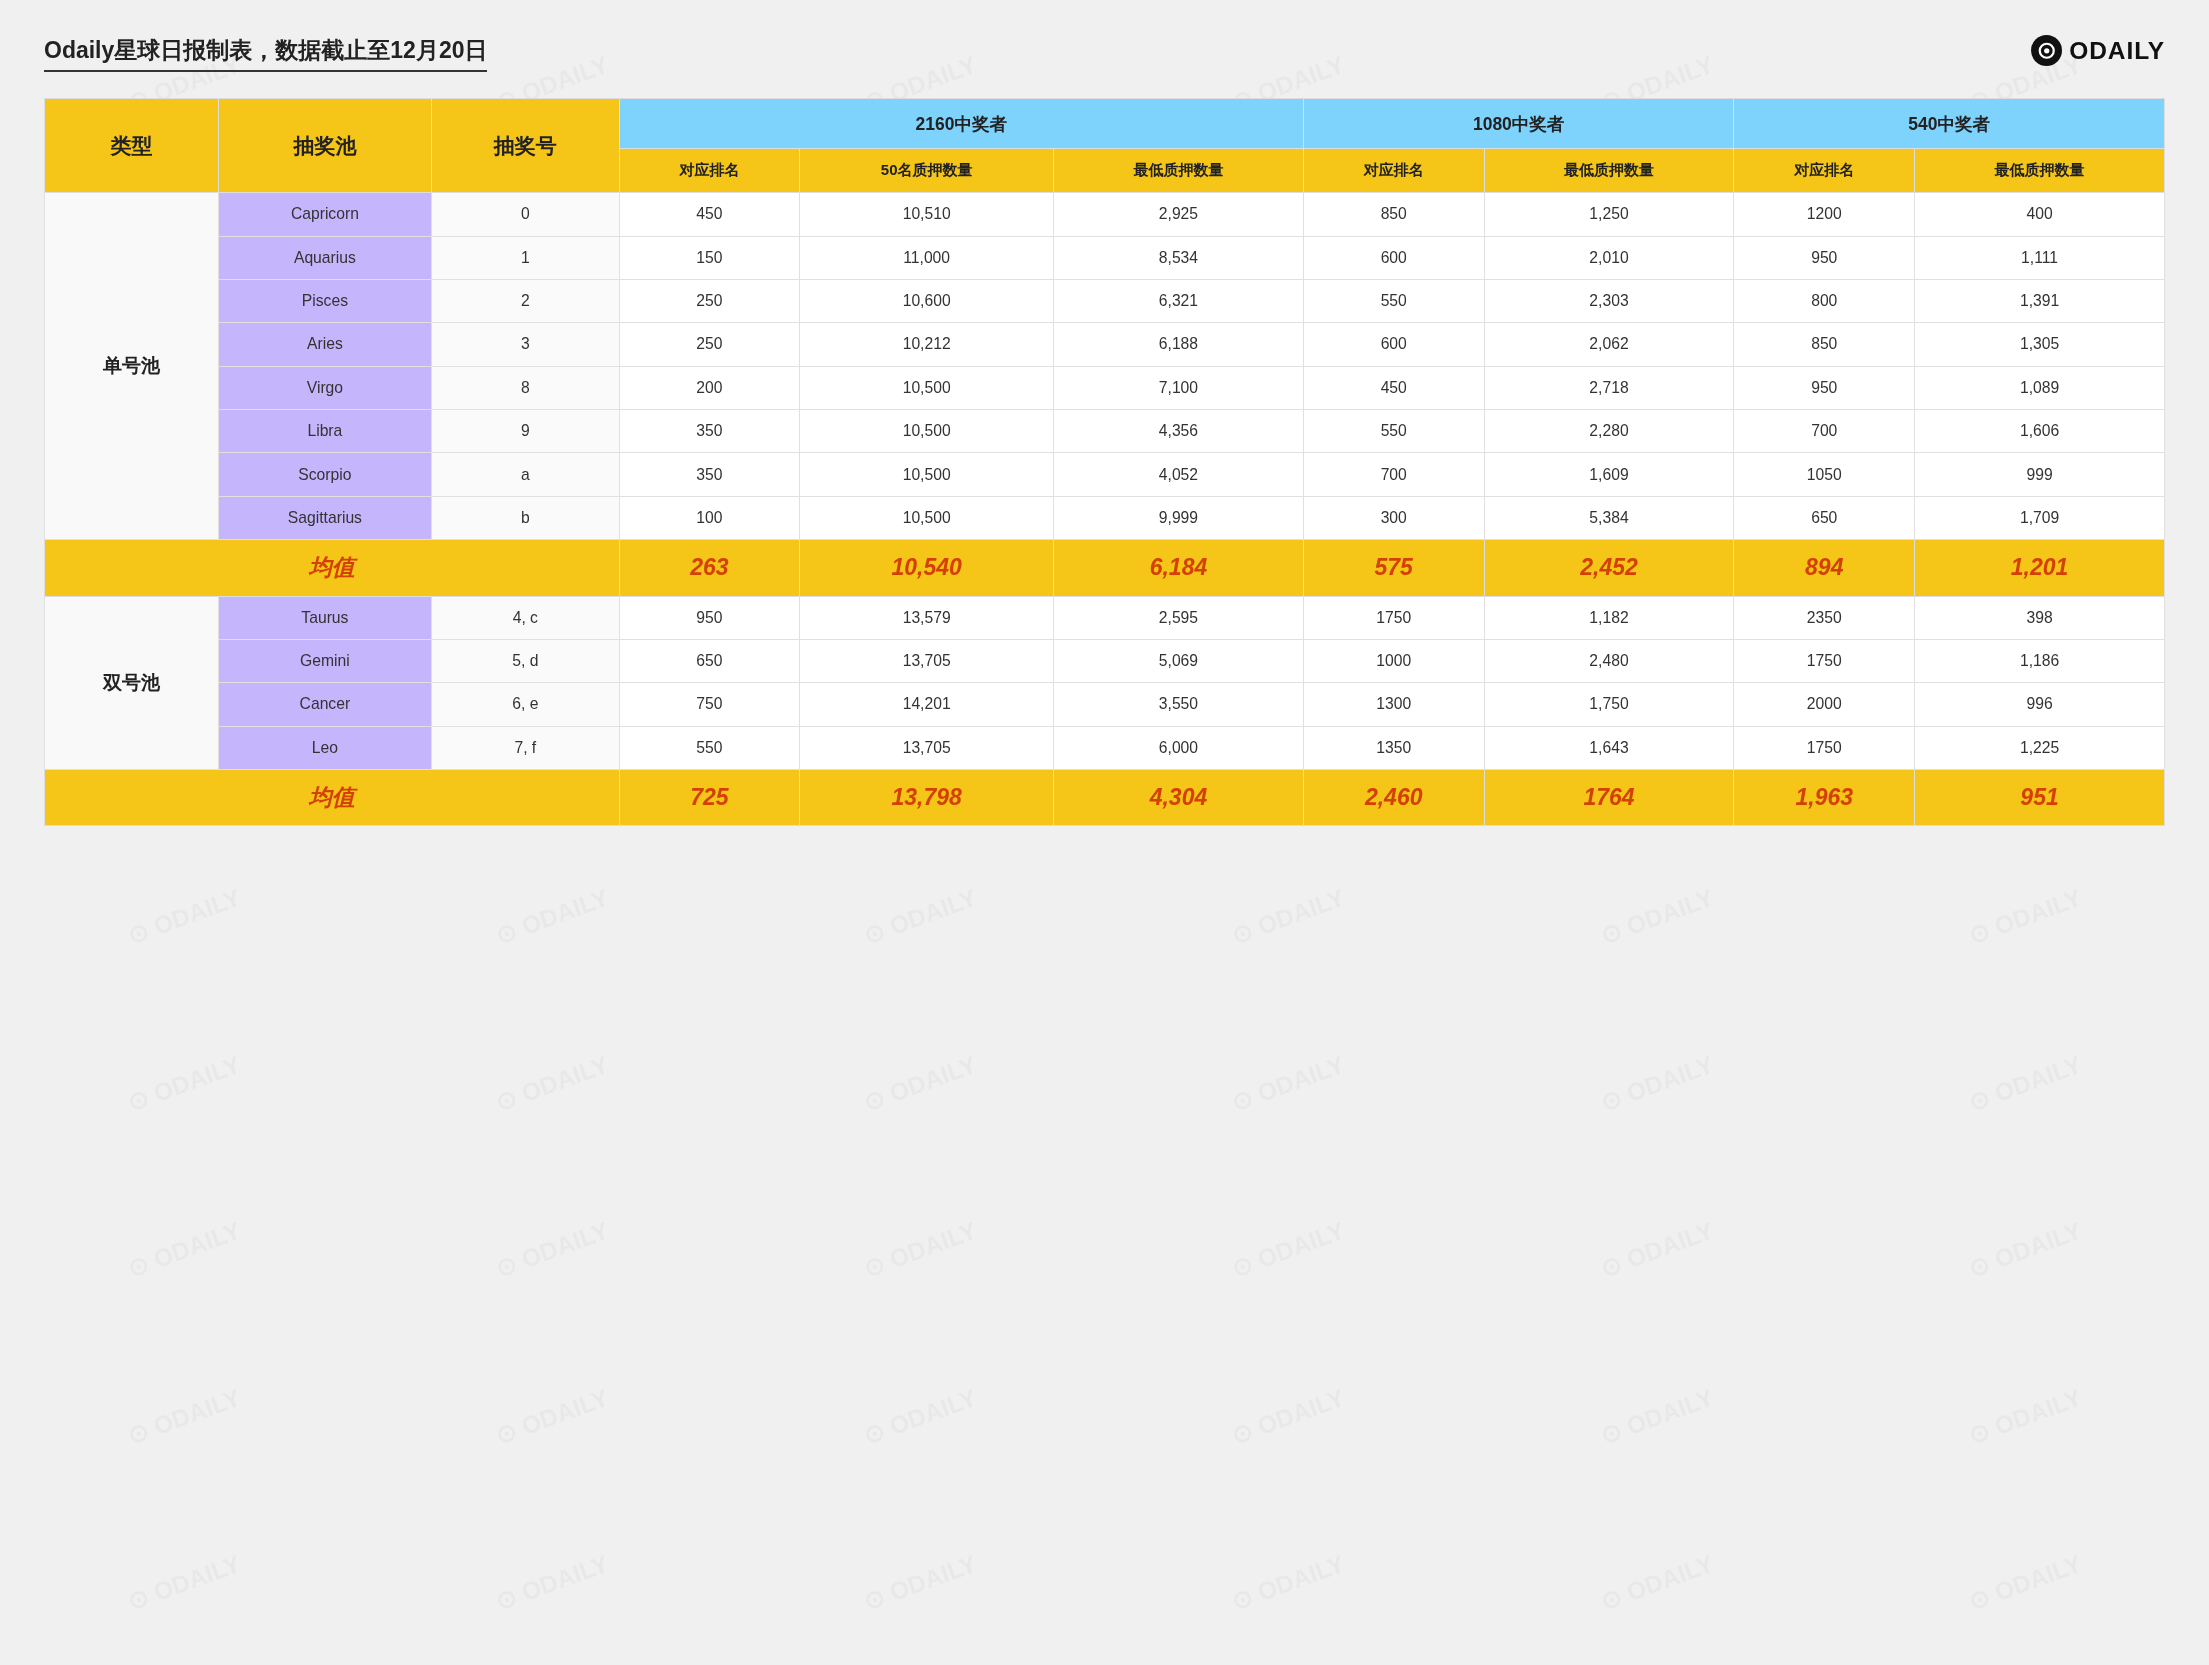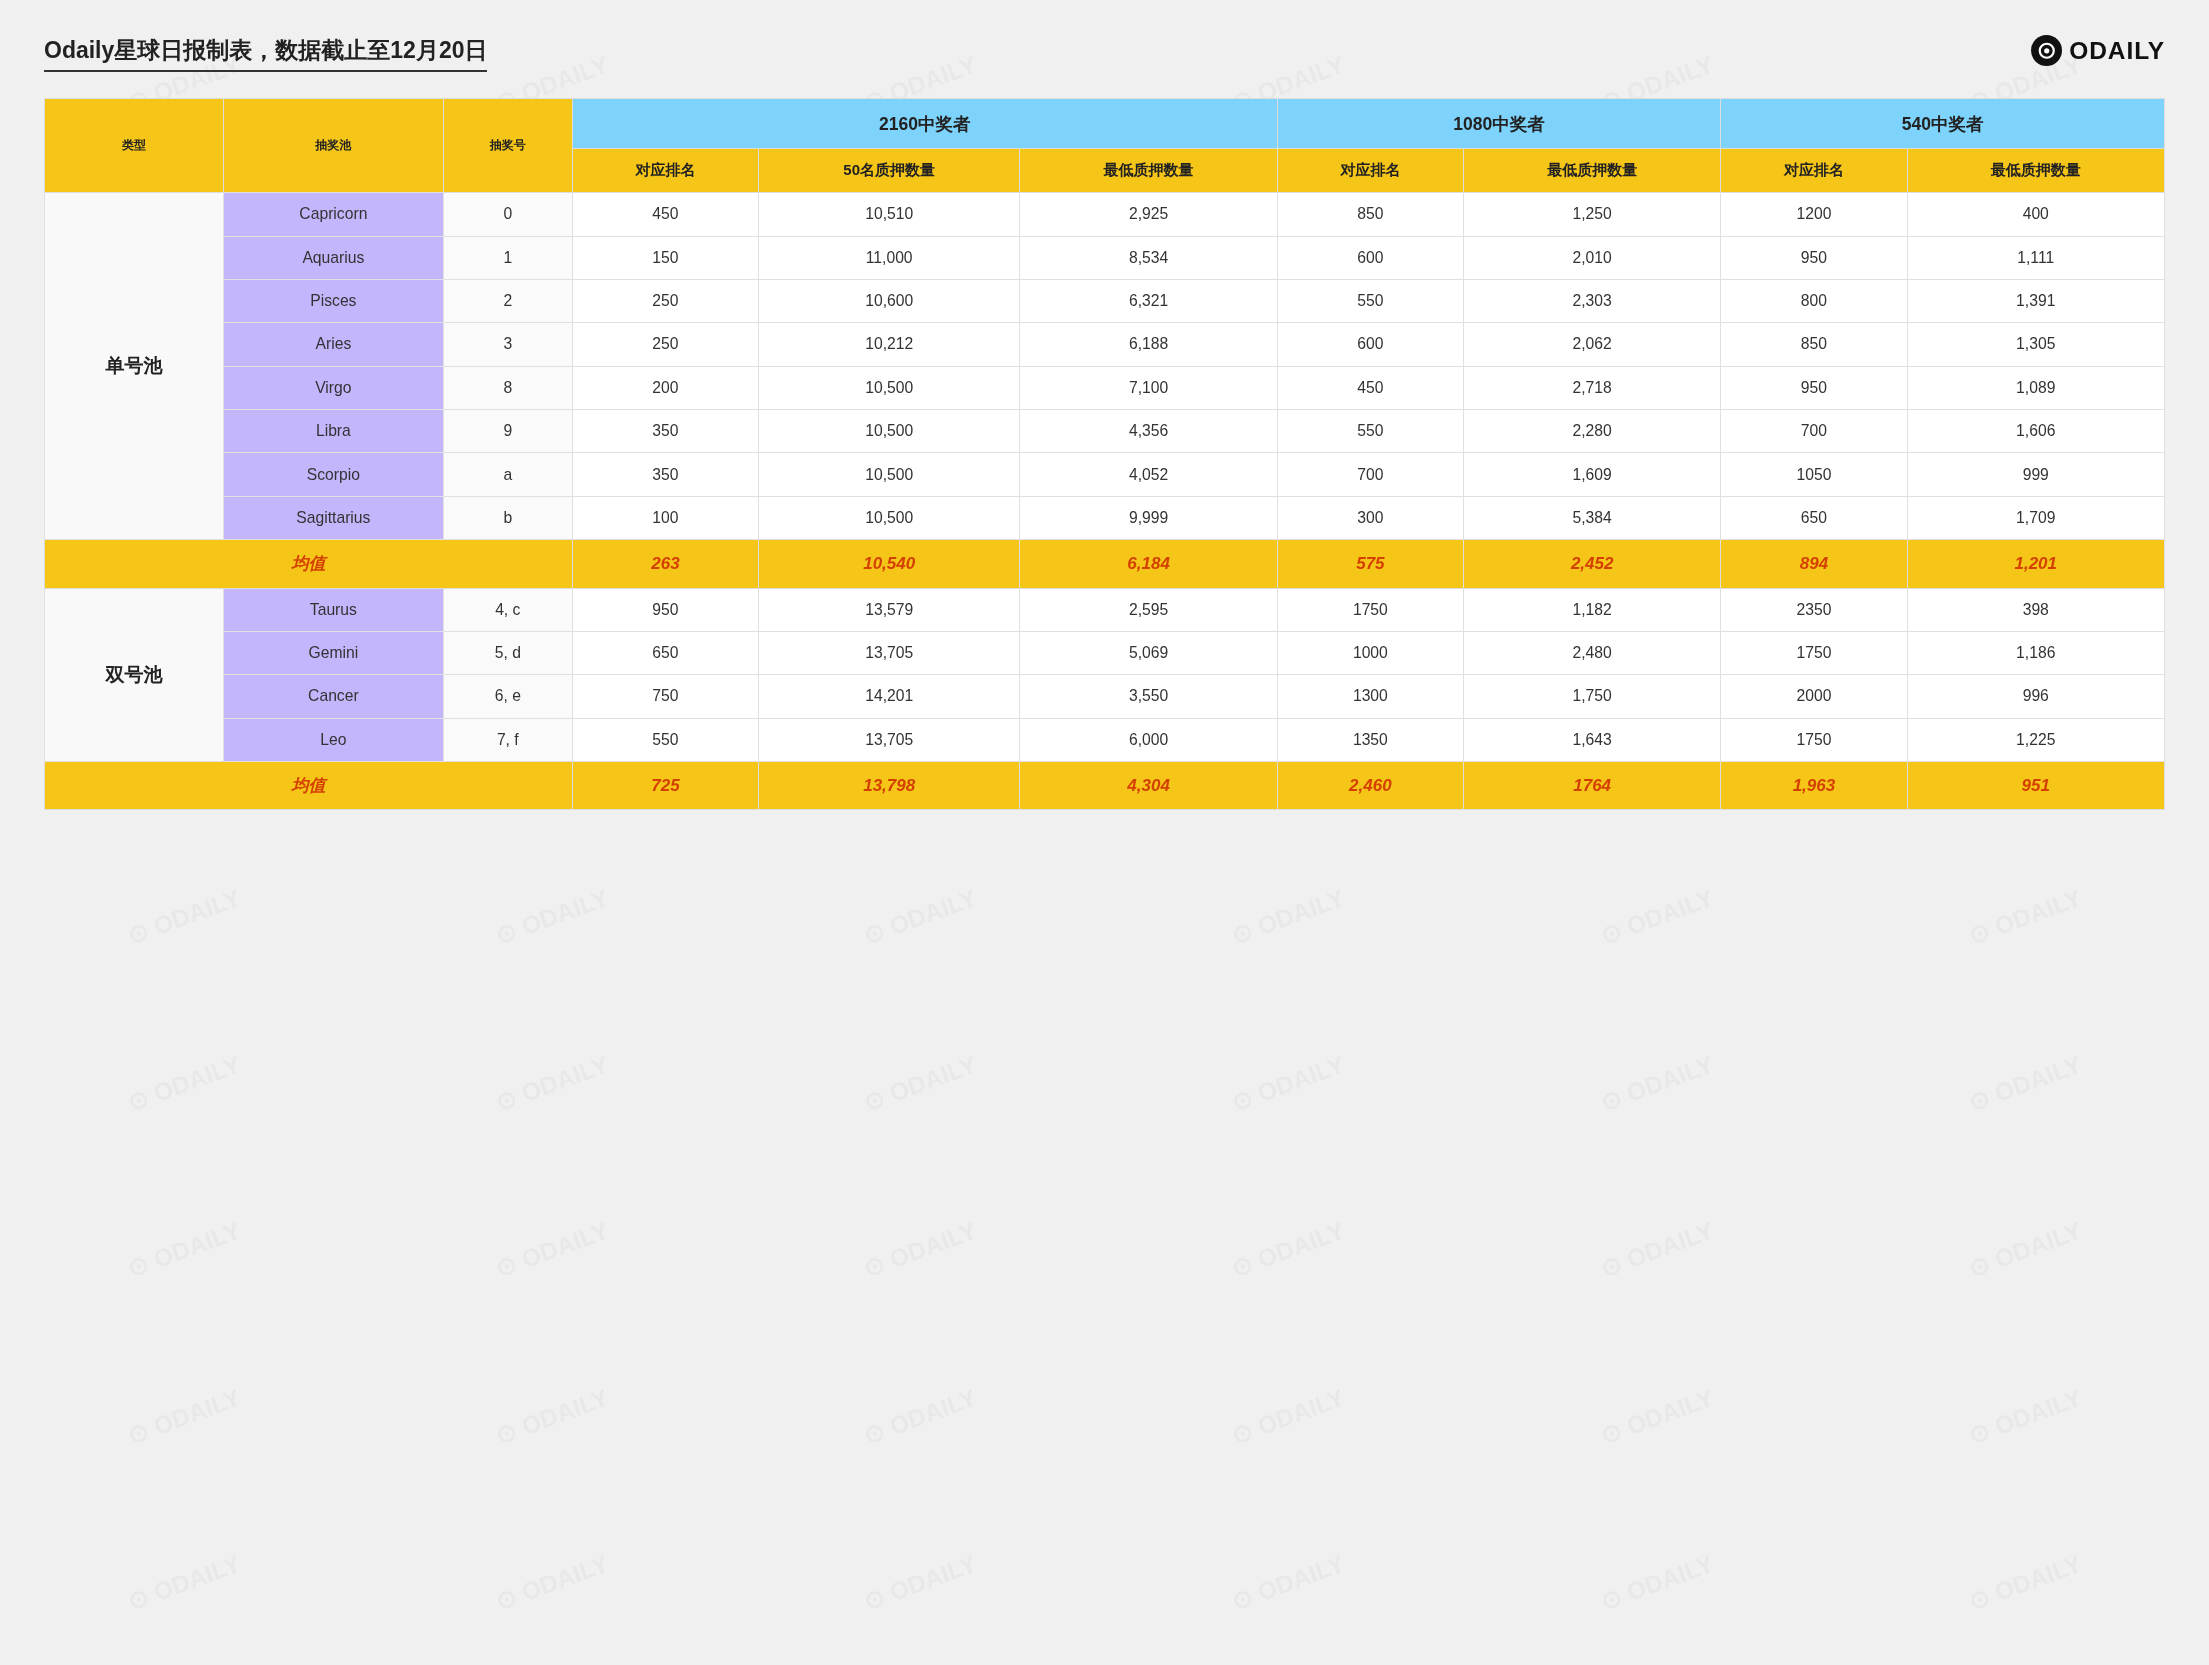--- a/index.html
+++ b/index.html
@@ -92,21 +92,21 @@
     .th-sub-header {
       background-color: #F5C518;
       color: #222;
       font-weight: bold;
       font-size: 15px;
     }
     .th-main-header {
       background-color: #F5C518;
       color: #222;
       font-weight: bold;
-      font-size: 12px;
+      font-size: 21px;
     }
     .td-type {
       background-color: #f9f9f9;
       font-weight: bold;
       font-size: 19px;
       color: #222;
     }
     .td-sign {
       background-color: #c4b5fd;
       color: #333;
@@ -117,21 +117,21 @@
     }
     .td-data {
       background-color: white;
       color: #333;
     }
     .avg-row td {
       background-color: #F5C518;
       color: #d44000;
       font-style: italic;
       font-weight: bold;
-      font-size: 17px;
+      font-size: 23px;
       margin-top: 42px;
     }
     .avg-label {
       font-size: 19px;
       font-style: italic;
     }
     tr:not(.avg-row) td {
       border-color: #e0e0e0;
     }
   </style>

